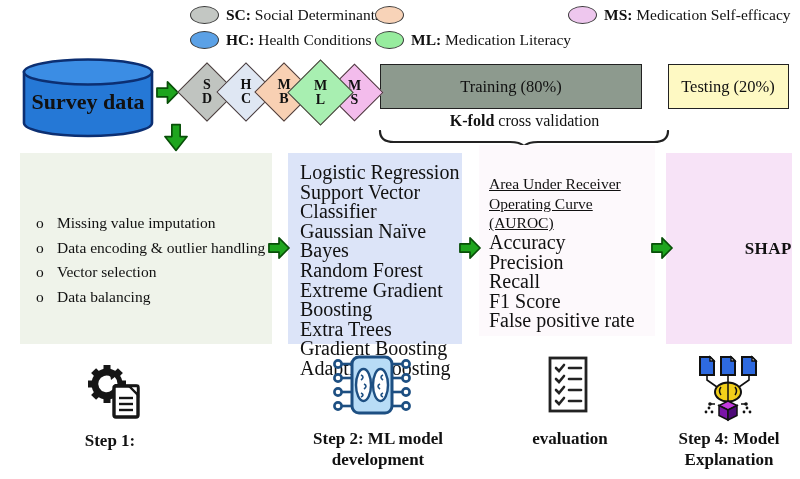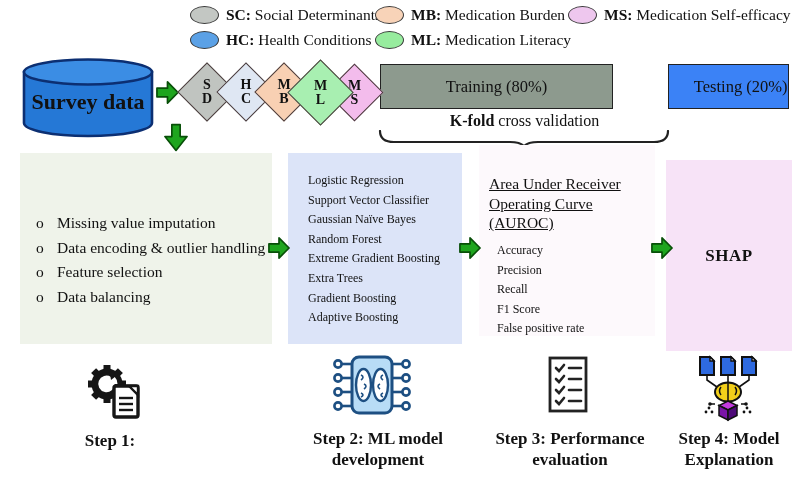--- a/index.html
+++ b/index.html
@@ -18,39 +18,38 @@
            align-items:center;justify-content:center;font-weight:bold;font-size:14px;line-height:14px;}
   
   .bar{box-sizing:border-box;border:1.6px solid #222;display:flex;align-items:center;justify-content:center;
        font-size:16.5px;}
   .kfold{font-size:16px;text-align:center;}
   
   .panel{box-sizing:border-box;}
   .blist{list-style:none;margin:0;padding:0;font-size:15.5px;line-height:24.5px;}
   .blist li{display:flex;gap:11px;}
   .bul{width:10px;flex:0 0 auto;}
-  .plainlist{list-style:none;margin:8px;padding:0;font-size:12px;line-height:19.6px;}
+  .plainlist{list-style:none;margin:0;padding:0;font-size:20px;line-height:19.6px;}
   .wn{max-width:150px;}
   .metric-head{text-decoration:underline;font-size:15.5px;line-height:19.6px;max-width:158px;}
   .shap-label{font-weight:bold;font-size:17px;letter-spacing:.5px;}
   
   .step-label{text-align:center;font-weight:bold;font-size:17px;line-height:21px;}
 </style>
 </head>
 <body>
 
 <div id="canvas">
 
   <div class="abs legend-item" style="left:190px;top:6px;">
     <span class="oval" style="background:#c3c7c3;"></span>
     <span><b>SC:</b> <span>Social Determinants</span></span>
   </div>
   <div class="abs legend-item" style="left:375px;top:6px;">
     <span class="oval" style="background:#f8d3b8;"></span>
-    <span><b>MB:</b> <span>Medication Burden</span></span>
   </div>
   <div class="abs legend-item" style="left:568px;top:6px;">
     <span class="oval" style="background:#eec7ee;"></span>
     <span><b>MS:</b> <span>Medication Self-efficacy</span></span>
   </div>
   <div class="abs legend-item" style="left:190px;top:31px;">
     <span class="oval" style="background:#5ba1e6;"></span>
     <span><b>HC:</b> <span>Health Conditions</span></span>
   </div>
   <div class="abs legend-item" style="left:375px;top:31px;">
@@ -96,24 +95,24 @@
         <span>S</span>
       </div>
   </div>
   <div class="diamond" style="left:297px;top:69px;width:47px;height:47px;background:#a8efb1;z-index:5;">
     <div class="dlabels">
         <span>M</span>
         <span>L</span>
       </div>
   </div>
 
-  <div class="abs bar" style="left:380px;top:64px;width:233px;height:45px;background:#8d9a8e;">
+  <div class="abs bar" style="left:380px;top:64px;width:262px;height:45px;background:#8d9a8e;">
     <span>Training (80%)</span>
   </div>
-  <div class="abs bar" style="left:667.5px;top:64px;width:121px;height:45px;background:#3b82f6;justify-content:flex-end;">
+  <div class="abs bar" style="left:667.5px;top:64px;width:121px;height:45px;background:#fef9c3;">
     <span>Testing (20%)</span>
   </div>
   <div class="abs kfold" style="left:380px;top:112px;width:289px;">
     <b>K-fold</b><span> cross validation</span>
   </div>
   <div class="abs" style="left:378px;top:130px;">
     <svg width="292" height="16" viewBox="0 0 292 16">
       <path d="M2,1 Q2,12 16,12 L132,12 Q142,12 146,16 Q150,12 160,12 L276,12 Q290,12 290,1" fill="none" stroke="#222" stroke-width="2.2" stroke-linecap="round"></path>
     </svg>
   </div>
@@ -129,21 +128,21 @@
       <li>
           <span class="bul">o</span>
           <span>Missing value imputation</span>
         </li>
       <li>
           <span class="bul">o</span>
           <span>Data encoding &amp; outlier handling</span>
         </li>
       <li>
           <span class="bul">o</span>
-          <span>Feature selection</span>
+          <span>Vector selection</span>
         </li>
       <li>
           <span class="bul">o</span>
           <span>Data balancing</span>
         </li>
     </ul>
   </div>
 
   <div class="abs" style="left:268px;top:235px;z-index:6;">
     <svg width="22" height="26" viewBox="0 0 24 26">
@@ -180,21 +179,21 @@
       <li>False positive rate</li>
     </ul>
   </div>
 
   <div class="abs" style="left:651px;top:235px;z-index:6;">
     <svg width="22" height="26" viewBox="0 0 24 26">
         <polygon points="1,8.5 12,8.5 12,2 23,13 12,24 12,17.5 1,17.5" fill="#1ea51e" stroke="#084f08" stroke-width="1.8" stroke-linejoin="round"></polygon>
       </svg>
   </div>
 
-  <div class="abs panel" style="left:666px;top:160px;width:126px;height:191px;background:#f7e3f7;display:flex;align-items:center;justify-content:center;">
+  <div class="abs panel" style="left:666px;top:153px;width:126px;height:191px;background:#f7e3f7;display:flex;align-items:center;justify-content:flex-end;">
     <span class="shap-label">SHAP</span>
   </div>
 
   <div class="abs" style="left:81px;top:358px;">
     <svg width="64" height="64" viewBox="0 0 64 64">
       <g fill="none" stroke="#161616">
         <g stroke-width="7">
           <line x1="26" y1="7" x2="26" y2="14"></line>
             <line x1="26" y1="38" x2="26" y2="45"></line>
           <line x1="7" y1="26" x2="14" y2="26"></line>
@@ -264,21 +263,20 @@
         <path d="M8,23 l3,3 5,-6"></path>
           <line x1="21" y1="23" x2="33" y2="23"></line>
         <path d="M8,34 l3,3 5,-6"></path>
           <line x1="21" y1="34" x2="33" y2="34"></line>
         <path d="M8,45 l3,3 5,-6"></path>
           <line x1="21" y1="45" x2="33" y2="45"></line>
       </g>
     </svg>
   </div>
   <div class="abs step-label" style="left:480px;top:428px;width:180px;">
-    <div>Step 3: Performance</div>
       <div>evaluation</div>
   </div>
 
   <div class="abs" style="left:694px;top:355px;">
     <svg width="68" height="68" viewBox="0 0 68 68">
       <g stroke="#111" stroke-width="2" fill="#2e6ae0">
         <path d="M6,2 h10 l4,4 v14 h-14 z"></path>
           <path d="M27,2 h10 l4,4 v14 h-14 z"></path>
           <path d="M48,2 h10 l4,4 v14 h-14 z"></path>
       </g>

